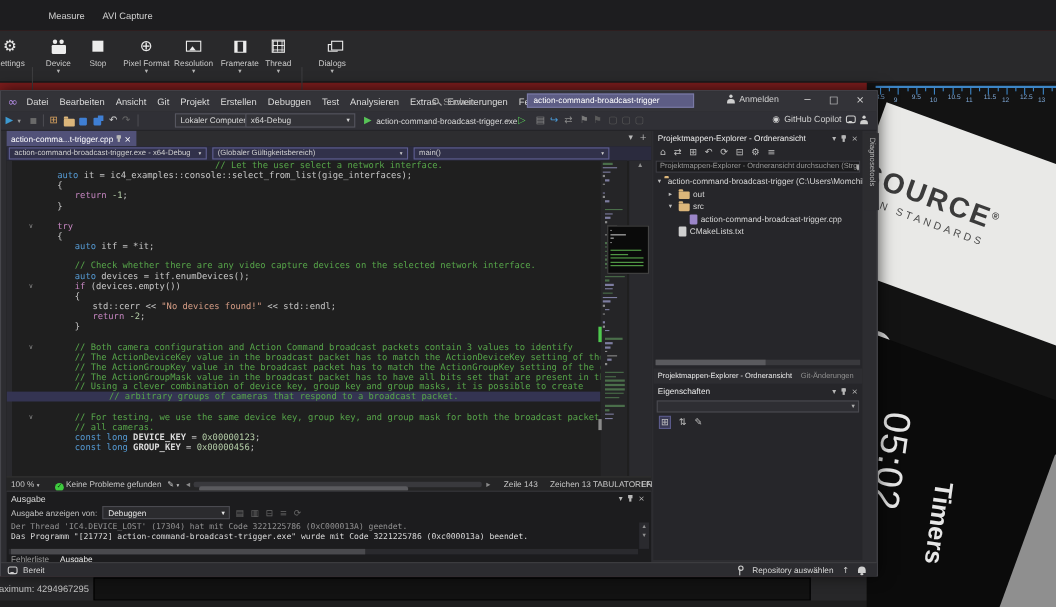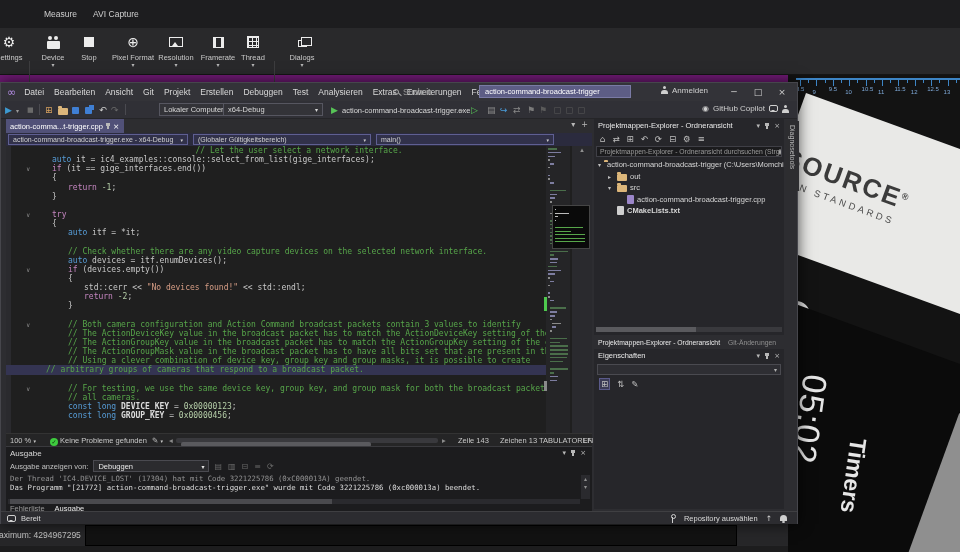--- a/index.html
+++ b/index.html
@@ -1,17 +1,17 @@
 <!DOCTYPE html>
 <html><head>
 <meta charset="utf-8">
 <style>
   html,body{margin:0;padding:0;background:#000;}
   *{box-sizing:border-box;}
-  .screen{position:relative;width:960px;height:552px;overflow:hidden;background:#701a75;
+  .screen{position:relative;width:960px;height:552px;overflow:hidden;background:#7f1d1d;
     font-family:"Liberation Sans",sans-serif;color:#d0d0d0;}
   
   .cap-tabs{position:absolute;left:0;top:0;width:960px;height:28px;background:#1d1d1f;
     display:flex;align-items:center;padding-left:44px;gap:16px;font-size:8.5px;color:#cfcfcf;}
   .cap-ribbon{position:absolute;left:0;top:28px;width:960px;height:47px;background:#29292b;border-bottom:1px solid #151515;}
   .cap-btn{position:absolute;top:2px;height:43px;display:flex;flex-direction:column;align-items:center;justify-content:flex-start;}
   .cap-btn .ic{height:18px;display:flex;align-items:center;justify-content:center;margin-top:3px;color:#ececec;}
   .cap-btn .lb{font-size:7.5px;color:#c9c9c9;margin-top:2px;white-space:nowrap;}
   .cap-btn .dd{font-size:6px;color:#b5b5b5;line-height:5px;}
   .cap-sep{position:absolute;top:33px;width:1px;height:37px;background:#3d3d3f;}
@@ -388,21 +388,20 @@
         </div>
         <div class="nav-box" style="width:178px">
           <span>main()</span>
             <span style="font-size:5px" class="gl">▾</span>
         </div>
       </div>
       <div class="gutterline"></div>
       <div class="code" id="code">
           <div class="cl" style="padding-left: 46px; text-align: center;"><span class="tk-c">// Let the user select a network interface.</span></div>
           <div class="cl" style="padding-left: 46px;"><span class="tk-k">auto</span><span class="tk-p"> it = ic4_examples::console::select_from_list(gige_interfaces);</span></div>
-          <div class="cl" style="padding-left: 46px;"><span class="fold gl">∨</span><span class="tk-ctl">if</span><span class="tk-p"> (it == gige_interfaces.end())</span></div>
           <div class="cl" style="padding-left: 46px;"><span class="tk-p">{</span></div>
           <div class="cl" style="padding-left: 62px;"><span class="tk-ctl">return</span><span class="tk-p"> </span><span class="tk-n">-1</span><span class="tk-p">;</span></div>
           <div class="cl" style="padding-left: 46px;"><span class="tk-p">}</span></div>
           <div class="cl" style="padding-left: 46px;"></div>
           <div class="cl" style="padding-left: 46px;"><span class="fold gl">∨</span><span class="tk-ctl">try</span></div>
           <div class="cl" style="padding-left: 46px;"><span class="tk-p">{</span></div>
           <div class="cl" style="padding-left: 62px;"><span class="tk-k">auto</span><span class="tk-p"> itf = *it;</span></div>
           <div class="cl" style="padding-left: 46px;"></div>
           <div class="cl" style="padding-left: 62px;"><span class="tk-c">// Check whether there are any video capture devices on the selected network interface.</span></div>
           <div class="cl" style="padding-left: 62px;"><span class="tk-k">auto</span><span class="tk-p"> devices = itf.enumDevices();</span></div>
@@ -410,21 +409,21 @@
           <div class="cl" style="padding-left: 62px;"><span class="tk-p">{</span></div>
           <div class="cl" style="padding-left: 78px;"><span class="tk-p">std::cerr &lt;&lt; </span><span class="tk-s">"No devices found!"</span><span class="tk-p"> &lt;&lt; std::endl;</span></div>
           <div class="cl" style="padding-left: 78px;"><span class="tk-ctl">return</span><span class="tk-p"> </span><span class="tk-n">-2</span><span class="tk-p">;</span></div>
           <div class="cl" style="padding-left: 62px;"><span class="tk-p">}</span></div>
           <div class="cl" style="padding-left: 46px;"></div>
           <div class="cl" style="padding-left: 62px;"><span class="fold gl">∨</span><span class="tk-c">// Both camera configuration and Action Command broadcast packets contain 3 values to identify</span></div>
           <div class="cl" style="padding-left: 62px;"><span class="tk-c">// The ActionDeviceKey value in the broadcast packet has to match the ActionDeviceKey setting of the camera.</span></div>
           <div class="cl" style="padding-left: 62px;"><span class="tk-c">// The ActionGroupKey value in the broadcast packet has to match the ActionGroupKey setting of the camera.</span></div>
           <div class="cl" style="padding-left: 62px;"><span class="tk-c">// The ActionGroupMask value in the broadcast packet has to have all bits set that are present in the ActionGroupMask</span></div>
           <div class="cl" style="padding-left: 62px;"><span class="tk-c">// Using a clever combination of device key, group key and group masks, it is possible to create</span></div>
-          <div class="cl sel" style="padding-left: 40px;"><span class="tk-c">// arbitrary groups of cameras that respond to a broadcast packet.</span></div>
+          <div class="cl sel" style="padding-left: 93px;"><span class="tk-c">// arbitrary groups of cameras that respond to a broadcast packet.</span></div>
           <div class="cl" style="padding-left: 46px;"></div>
           <div class="cl" style="padding-left: 62px;"><span class="fold gl">∨</span><span class="tk-c">// For testing, we use the same device key, group key, and group mask for both the broadcast packet and</span></div>
           <div class="cl" style="padding-left: 62px;"><span class="tk-c">// all cameras.</span></div>
           <div class="cl" style="padding-left: 62px;"><span class="tk-k">const</span><span class="tk-p"> </span><span class="tk-k">long</span><span class="tk-p"> </span><span class="tk-d">DEVICE_KEY</span><span class="tk-p"> = </span><span class="tk-n">0x00000123</span><span class="tk-p">;</span></div>
           <div class="cl" style="padding-left: 62px;"><span class="tk-k">const</span><span class="tk-p"> </span><span class="tk-k">long</span><span class="tk-p"> </span><span class="tk-d">GROUP_KEY</span><span class="tk-p"> = </span><span class="tk-n">0x00000456</span><span class="tk-p">;</span></div>
         </div>
       <div class="minimap" id="minimap">
           <div class="mm-bar" style="width: 8.88px; margin-left: 2px; background: rgb(74, 110, 74);"></div>
           <div class="mm-bar" style="width: 12.72px; margin-left: 2px; background: rgb(125, 125, 160);"></div>
           <div class="mm-bar" style="width: 7.12px; margin-left: 2px; background: rgb(125, 125, 160);"></div>
@@ -561,21 +560,21 @@
             <span>src</span>
           </div>
           <div class="trow" style="padding-left: 24px;">
             <span class="arr"></span>
             <span class="ic-file ic-cpp"></span>
             <span>action-command-broadcast-trigger.cpp</span>
           </div>
           <div class="trow" style="padding-left: 14px;">
             <span class="arr"></span>
             <span class="ic-file"></span>
-            <span style="font-weight: bold;">CMakeLists.txt</span>
+            <span style="font-weight: normal;">CMakeLists.txt</span>
           </div>
         </div>
       <div class="sx-hscroll">
           <div class="sx-hthumb"></div>
         </div>
       <div class="sx-tabs">
         <span class="sx-tab-active">Projektmappen-Explorer - Ordneransicht</span>
         <span class="sx-tab">Git-Änderungen</span>
       </div>
     </div>

